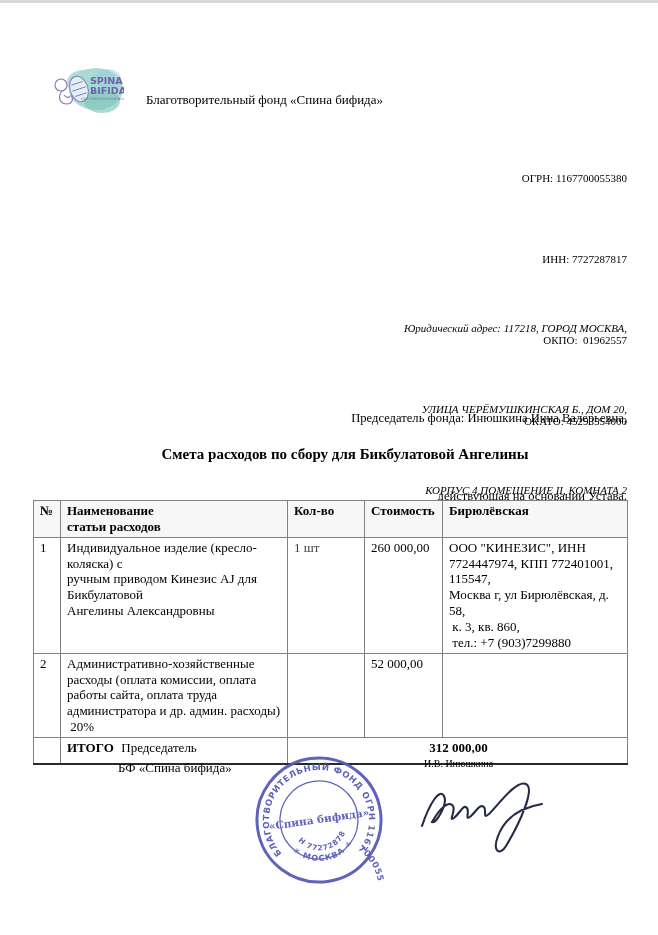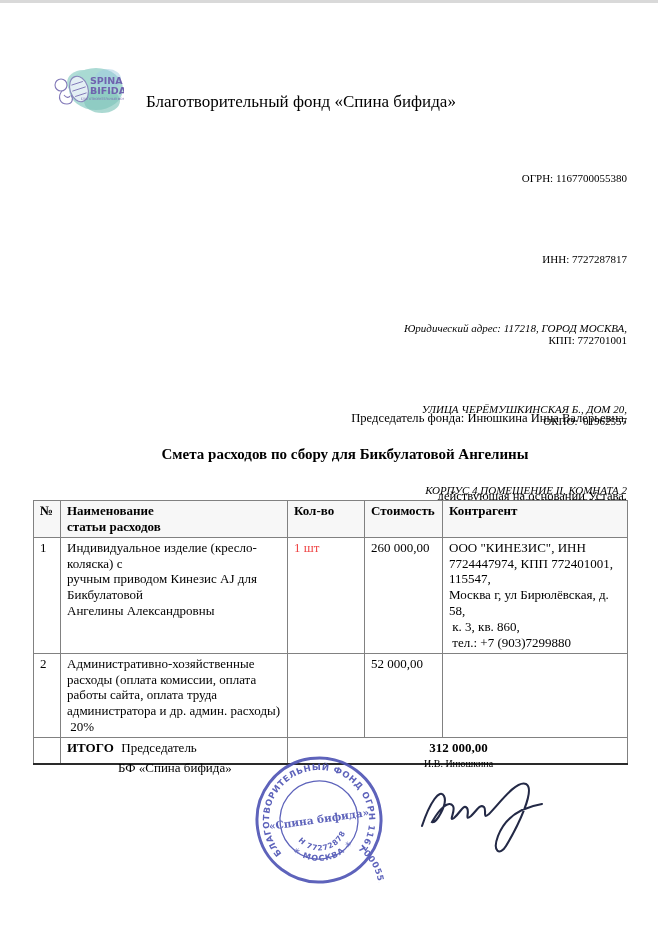--- a/index.html
+++ b/index.html
@@ -3,39 +3,39 @@
 <meta charset="utf-8">
 <style>
   html,body{margin:0;padding:0;}
   body{
     width:658px;height:935px;background:#ffffff;position:relative;
     font-family:"Liberation Serif", serif;color:#000;overflow:hidden;
   }
   .top-strip{position:absolute;left:0;top:0;width:658px;height:3px;background:#d9d9d9;}
   
   .logo{position:absolute;left:52px;top:62px;width:72px;height:58px;}
-  .org-name{position:absolute;left:146px;top:92px;font-size:17px;text-align:center;}
+  .org-name{position:absolute;left:146px;top:92px;font-size:13px;text-align:center;}
   .right-lines{position:absolute;right:31px;text-align:right;font-size:11px;white-space:pre;}
   .reg-block{top:111px;line-height:27px;}
   .addr-block{top:261px;line-height:27px;font-style:italic;}
   .chair-block{top:353px;line-height:26px;font-size:12.6px;}
   
   .doc-title{position:absolute;left:16px;top:446px;width:658px;text-align:center;
     font-weight:bold;font-size:15px;}
   
   .sheet-table{position:absolute;left:33px;top:500px;width:594px;border-collapse:collapse;
     font-size:13px;table-layout:fixed;}
   .sheet-table td,.sheet-table th{border:1px solid #818181;vertical-align:top;
     padding:2px 4px 2px 6px;line-height:1.22;text-align:left;white-space:pre-wrap;
     overflow:hidden;}
   .sheet-table{border:1px solid #6e6e6e;border-bottom:2px solid #2a2a2a;}
   .sheet-table th{font-weight:bold;background:#f7f7f7;}
   .col-num{width:27px;}.col-name{width:227px;}.col-qty{width:77px;}
   .col-cost{width:78px;}.col-contr{width:185px;}
-  .qty-muted{color:#ef4444;}
+  .qty-muted{color:#404040;}
   .row-item1 td{height:93px;}
   .row-item2 td{height:76px;}
   .row-total td{height:21px;font-weight:bold;}
   .total-value{text-align:center !important;}
   
   .signoff-left{position:absolute;left:82px;top:738px;font-size:13px;line-height:20px;white-space:pre;margin-left:36px;}
   .signoff-name{position:absolute;left:424px;top:758px;font-size:10px;}
   .stamp-wrap{position:absolute;left:249px;top:750px;width:140px;height:140px;
     transform:rotate(-8deg);opacity:.93;}
   .sig-wrap{position:absolute;left:416px;top:776px;width:140px;height:86px;}
@@ -64,21 +64,20 @@
   <text x="38" y="22" font-family="DejaVu Sans, sans-serif" font-weight="bold" font-size="9.5" fill="#6f63ae">SPINA</text>
   <text x="38" y="32" font-family="DejaVu Sans, sans-serif" font-weight="bold" font-size="9.5" fill="#6f63ae">BIFIDA</text>
   <text x="52" y="38" font-family="DejaVu Sans, sans-serif" font-size="3" text-anchor="middle" fill="#7a6fb0">БЛАГОТВОРИТЕЛЬНЫЙ ФОНД</text>
 </svg>
 
 <div class="org-name">Благотворительный фонд «Спина бифида»</div>
 
 <div class="right-lines reg-block">
   <div>ОГРН: 1167700055380</div>
   <div>ИНН: 7727287817</div>
-  <div>КПП: 772701001</div>
   <div>ОКПО:  01962557</div>
   <div>ОКАТО: 45293554000</div>
 </div>
 
 <div class="right-lines addr-block">
   <div>Юридический адрес: 117218, ГОРОД МОСКВА,</div>
   <div>УЛИЦА ЧЕРЁМУШКИНСКАЯ Б., ДОМ 20,</div>
   <div>КОРПУС 4,ПОМЕЩЕНИЕ II, КОМНАТА 2</div>
 </div>
 
@@ -97,21 +96,21 @@
     <col class="col-cost">
       <col class="col-contr">
   </colgroup>
   <tbody>
       <tr>
     <th>№</th>
     <th>Наименование
 статьи расходов</th>
     <th>Кол-во</th>
     <th>Стоимость</th>
-    <th>Контрагент</th>
+    <th>Бирюлёвская</th>
   </tr>
   <tr class="row-item1">
     <td>1</td>
     <td>Индивидуальное изделие (кресло-
 коляска) с
 ручным приводом Кинезис AJ для
 Бикбулатовой
 Ангелины Александровны</td>
     <td class="qty-muted">1 шт</td>
     <td>260 000,00</td>

